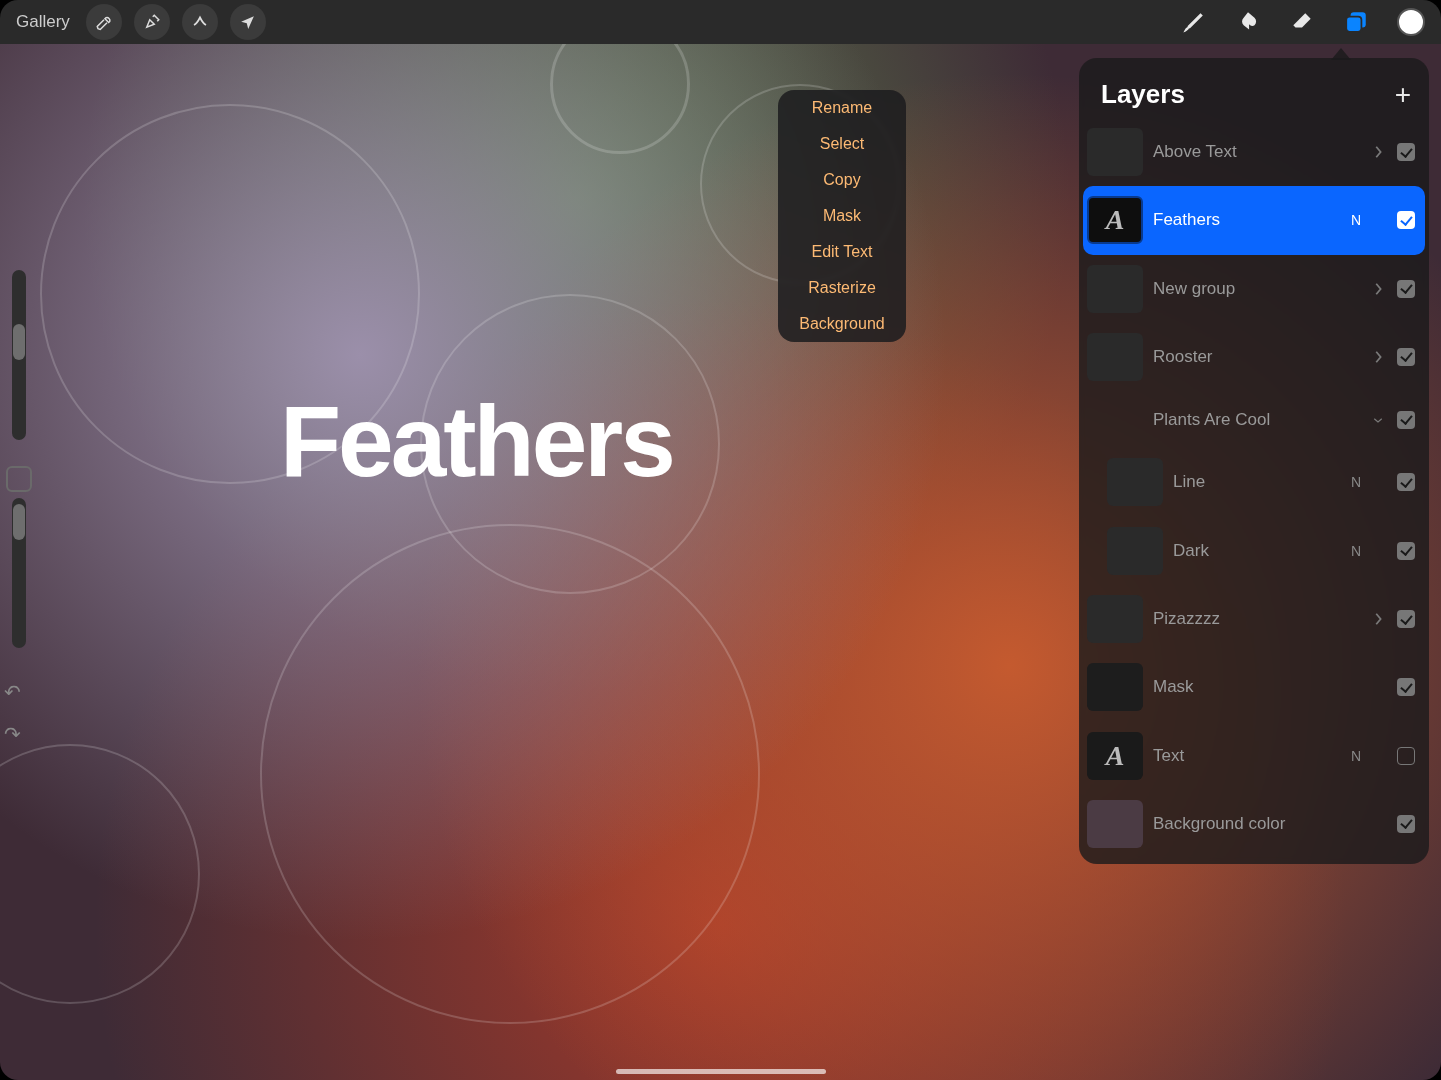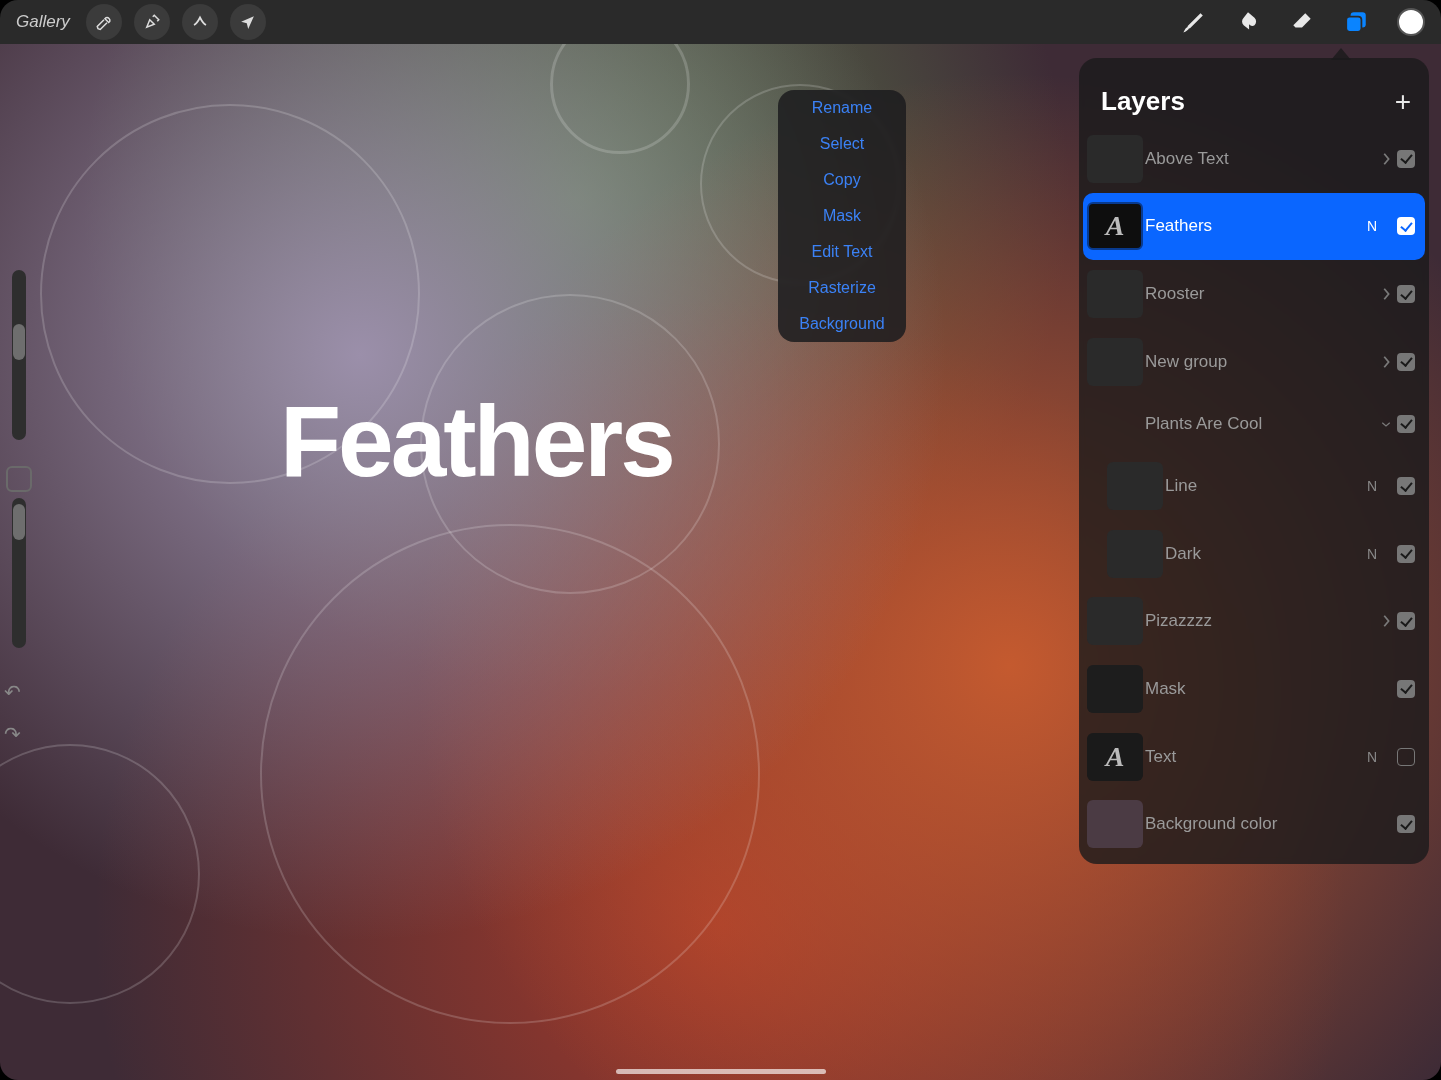--- a/index.html
+++ b/index.html
@@ -6,21 +6,21 @@
   html, body { width: 1441px; height: 1080px; overflow: hidden; background: #000; }
 
   
   .topbar {
     position: absolute; left: 0; right: 0; top: 0; height: 44px;
     background: #2a2a2a;
     display: flex; align-items: center; justify-content: space-between;
     padding: 0 16px; z-index: 100;
   }
   .topbar-left { display: flex; align-items: center; gap: 12px; }
-  .gallery-btn { color: #ccc; font-size: 17px; cursor: pointer; padding-right: 4px; font-style: italic;}
+  .gallery-btn { color: #ccc; font-size: 17px; cursor: pointer; padding-right: 4px;}
   .tool-chip {
     width: 36px; height: 36px; border-radius: 50%;
     background: #3b3b3b; display: flex; align-items: center; justify-content: center;
     color: #ddd; cursor: pointer;
   }
   .topbar-right { display: flex; align-items: center; gap: 28px; }
   .tool-icon { width: 26px; height: 26px; color: #e8e8e8; display:flex; align-items:center; justify-content:center; cursor:pointer;}
   .tool-icon svg { display:block; }
   .layers-active { color: #0a84ff; }
   .color-swatch {
@@ -76,47 +76,47 @@
 
   
   .ctx-menu {
     position: absolute; left: 778px; top: 90px; width: 128px;
     background: rgba(28,28,30,0.86);
     border-radius: 16px; overflow: hidden;
     z-index: 200;
     backdrop-filter: blur(2px);
   }
   .ctx-item {
-    padding: 9px 14px; color: #3b82f6; font-size: 16px;
+    padding: 9px 14px; color: #fdba74; font-size: 16px;
     text-align: center; cursor: pointer;
   }
 
   
   .layers-panel {
     position: absolute; right: 12px; top: 58px;
     width: 350px; height: 806px;
     background: rgba(26,26,28,0.80);
     border-radius: 18px; z-index: 150;
     backdrop-filter: blur(3px);
     display: flex; flex-direction: column; overflow:hidden;
   }
   .lp-pointer {
     position:absolute; right: 90px; top: 48px; width:0;height:0;
     border-left:10px solid transparent; border-right:10px solid transparent;
     border-bottom:12px solid rgba(26,26,28,0.80); z-index:151;
   }
   .lp-header {
     display: flex; align-items: center; justify-content: space-between;
-    padding: 28px 18px 8px 22px;
+    padding: 21px 18px 8px 22px;
   }
   .lp-title { color: #fff; font-size: 26px; font-weight: 700; }
   .lp-add { color: #e8e8e8; font-size: 28px; font-weight: 300; cursor:pointer; line-height: 22px;}
   .lp-body { flex: 1; overflow: hidden; display:flex; flex-direction:column; padding: 0 4px 6px 4px; }
   .layer-row {
-    display: flex; align-items: center; gap: 2px;
+    display: flex; align-items: center; gap: 10px;
     height: 62px; padding: 0 10px 0 4px; border-radius: 10px;
     position: relative;
   }
   .layer-row.tall { height: 74px; }
   .layer-row.selected { background: #0a66ff; }
   .layer-row.selected .layer-name,
   .layer-row.selected .layer-blend { color:#fff; }
   .thumb {
     width: 56px; height: 48px; border-radius: 6px;
     background: #2a2a2a; flex-shrink: 0;
@@ -268,32 +268,32 @@
       </div>
       <div class="layer-row selected tall">
         <div class="thumb A">A</div>
         <div class="layer-name">Feathers</div>
         <div class="layer-blend">N</div>
         <div style="width: 14px;"></div>
         <div class="vis-box on"></div>
       </div>
       <div class="layer-row tall">
         <div class="thumb"></div>
-        <div class="layer-name">Rooster</div>
+        <div class="layer-name">New group</div>
         <div class="layer-blend"></div>
         <div class="layer-chevron">
           <svg viewBox="0 0 10 16" fill="none" stroke="currentColor" stroke-width="2">
             <path d="M3 2l5 6-5 6"></path>
           </svg>
         </div>
         <div class="vis-box on"></div>
       </div>
       <div class="layer-row tall">
         <div class="thumb"></div>
-        <div class="layer-name">New group</div>
+        <div class="layer-name">Rooster</div>
         <div class="layer-blend"></div>
         <div class="layer-chevron">
           <svg viewBox="0 0 10 16" fill="none" stroke="currentColor" stroke-width="2">
             <path d="M3 2l5 6-5 6"></path>
           </svg>
         </div>
         <div class="vis-box on"></div>
       </div>
       <div class="layer-row">
         <div style="width: 56px; flex-shrink: 0;"></div>

